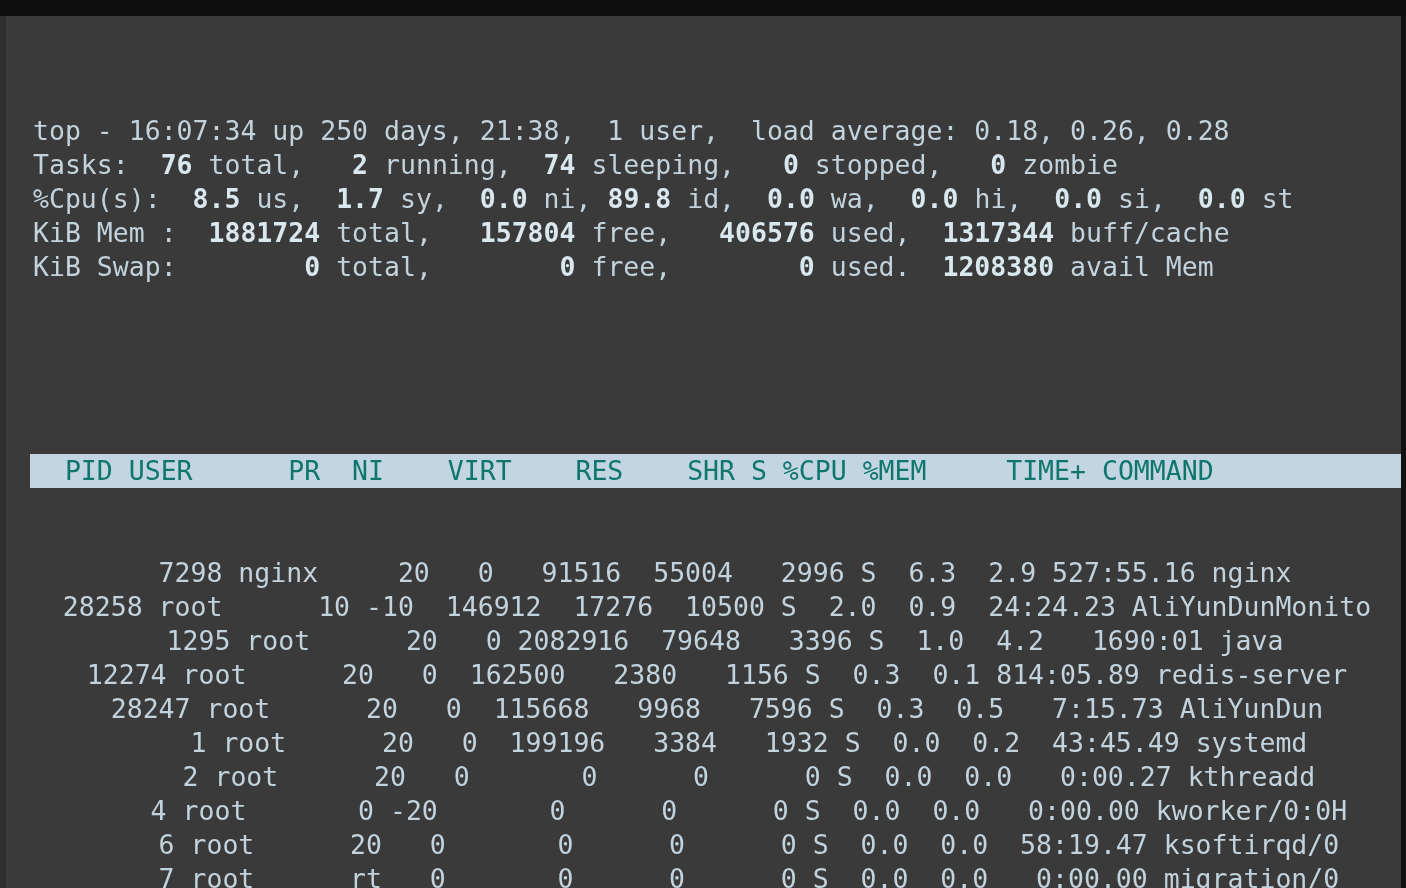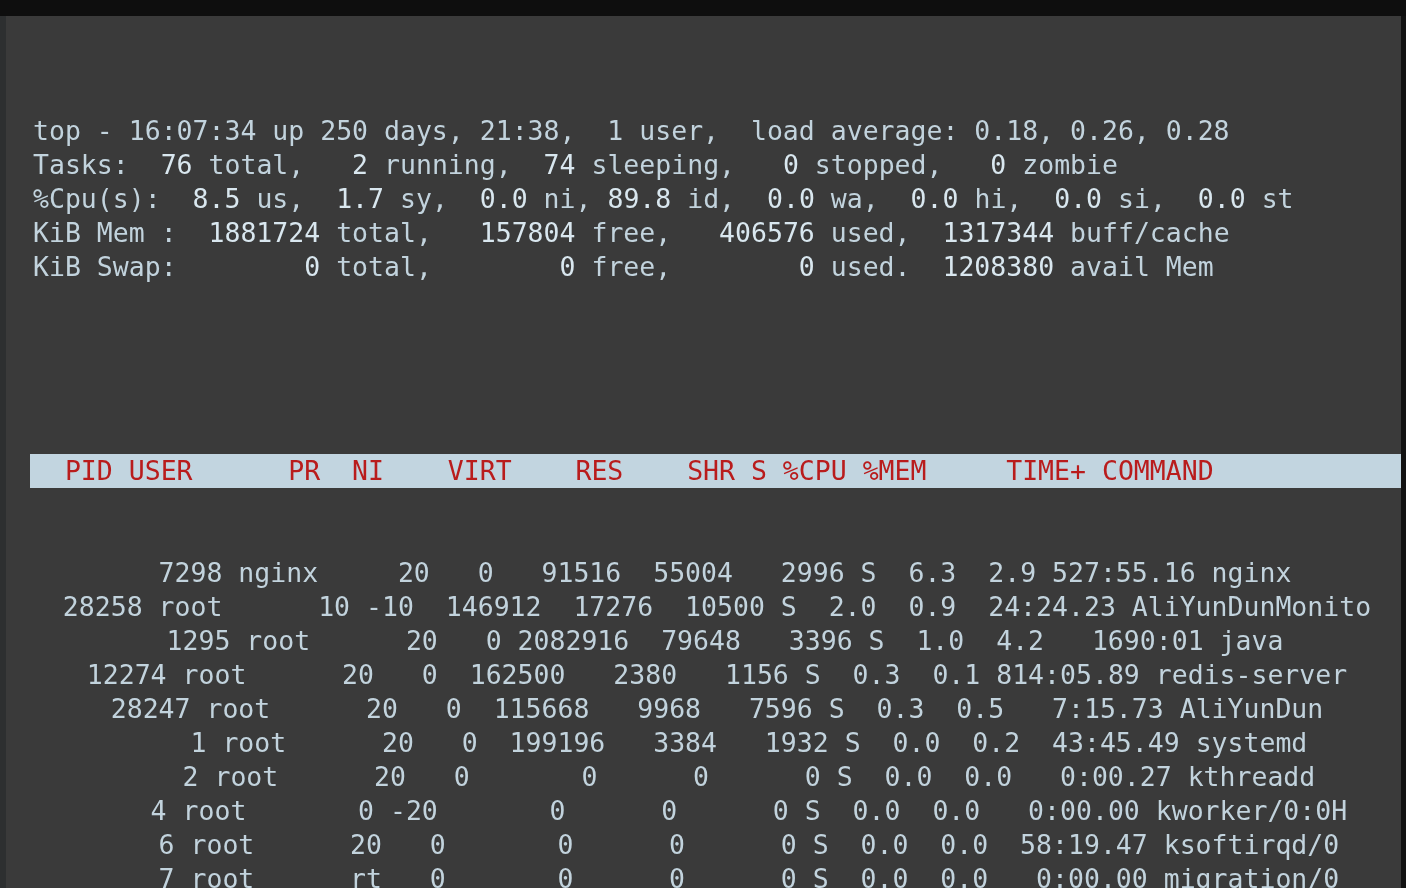--- a/index.html
+++ b/index.html
@@ -36,27 +36,27 @@
     position: absolute;
     left: 33px;
     top: 46px;
     font-size: 26.5px;
     line-height: 34px;
     color: #c2d3dd;
     white-space: pre;
   }
   .line { height: 34px; }
   .seg-bold, .row.bold {
-    font-weight: normal;
+    font-weight: bold;
     color: #d9e7ef;
     text-align: right;
   }
   .header-bar {
     background: #c2d5e0;
-    color: #b91c1c;
+    color: #0f766e;
     width: 1371px;
     margin-left: -3px;
     padding-left: 3px;
     box-sizing: border-box;
     height: 34px;
   }
   .row { height: 34px; text-align: center; }
 </style>
 </head>
 <body>

